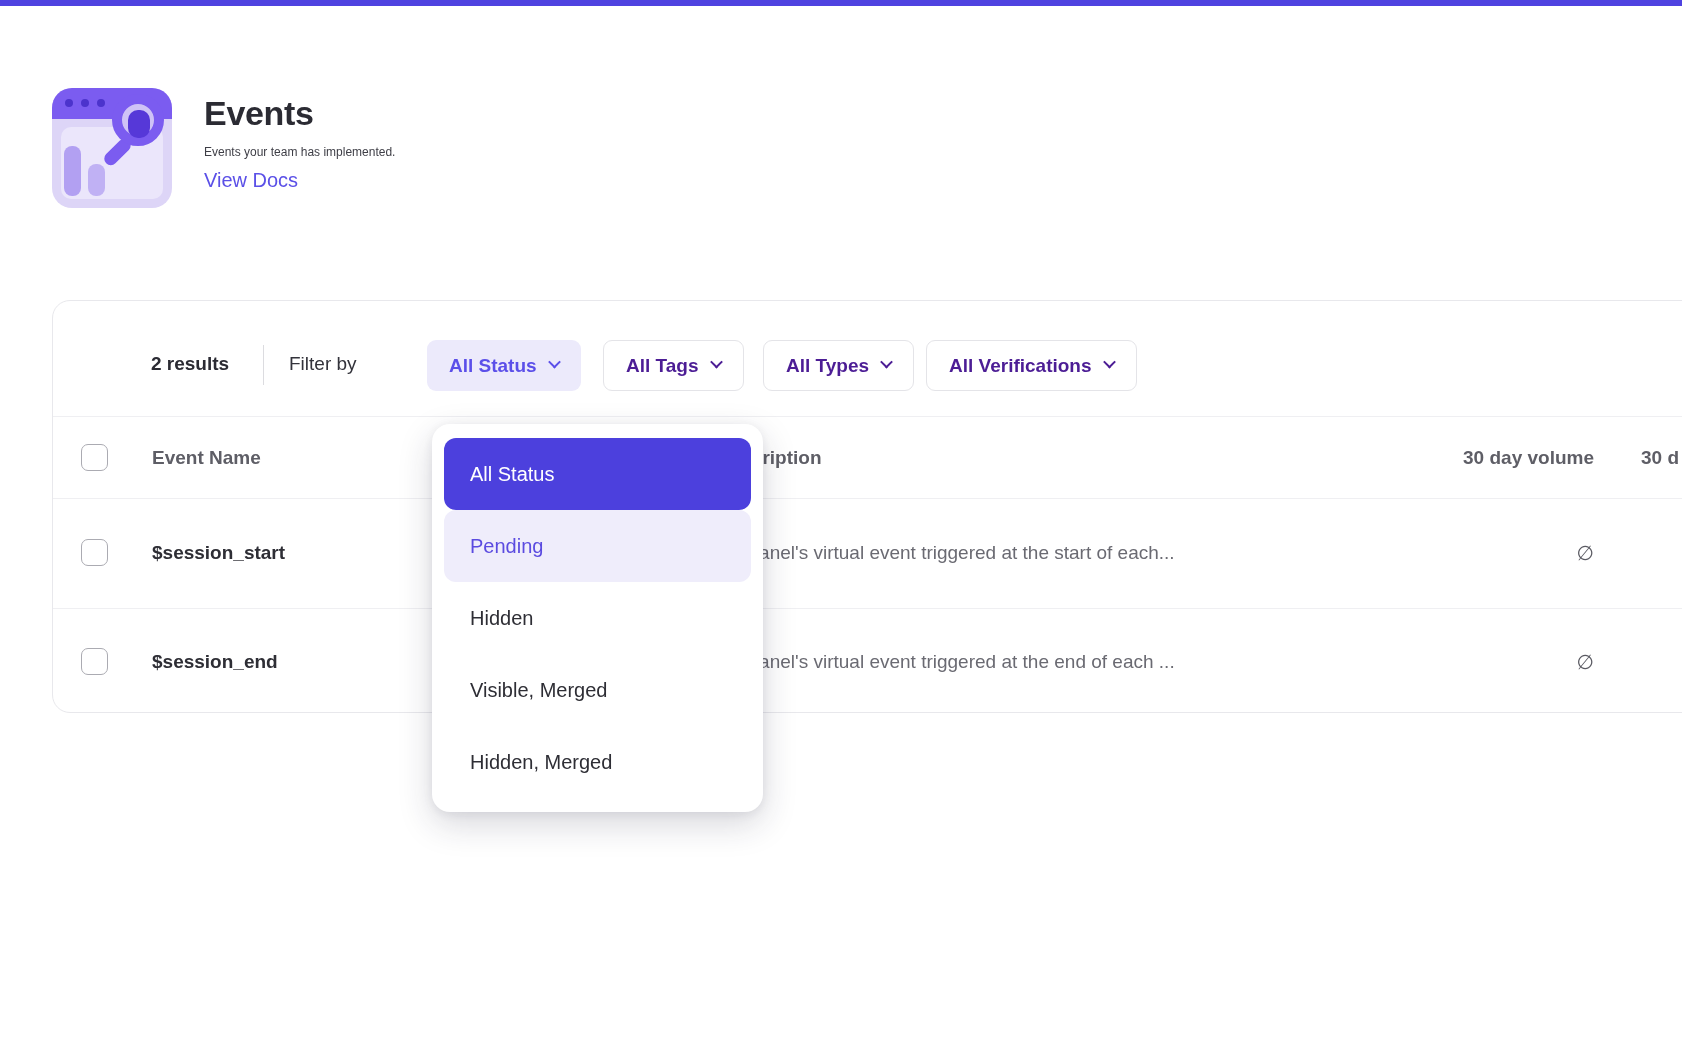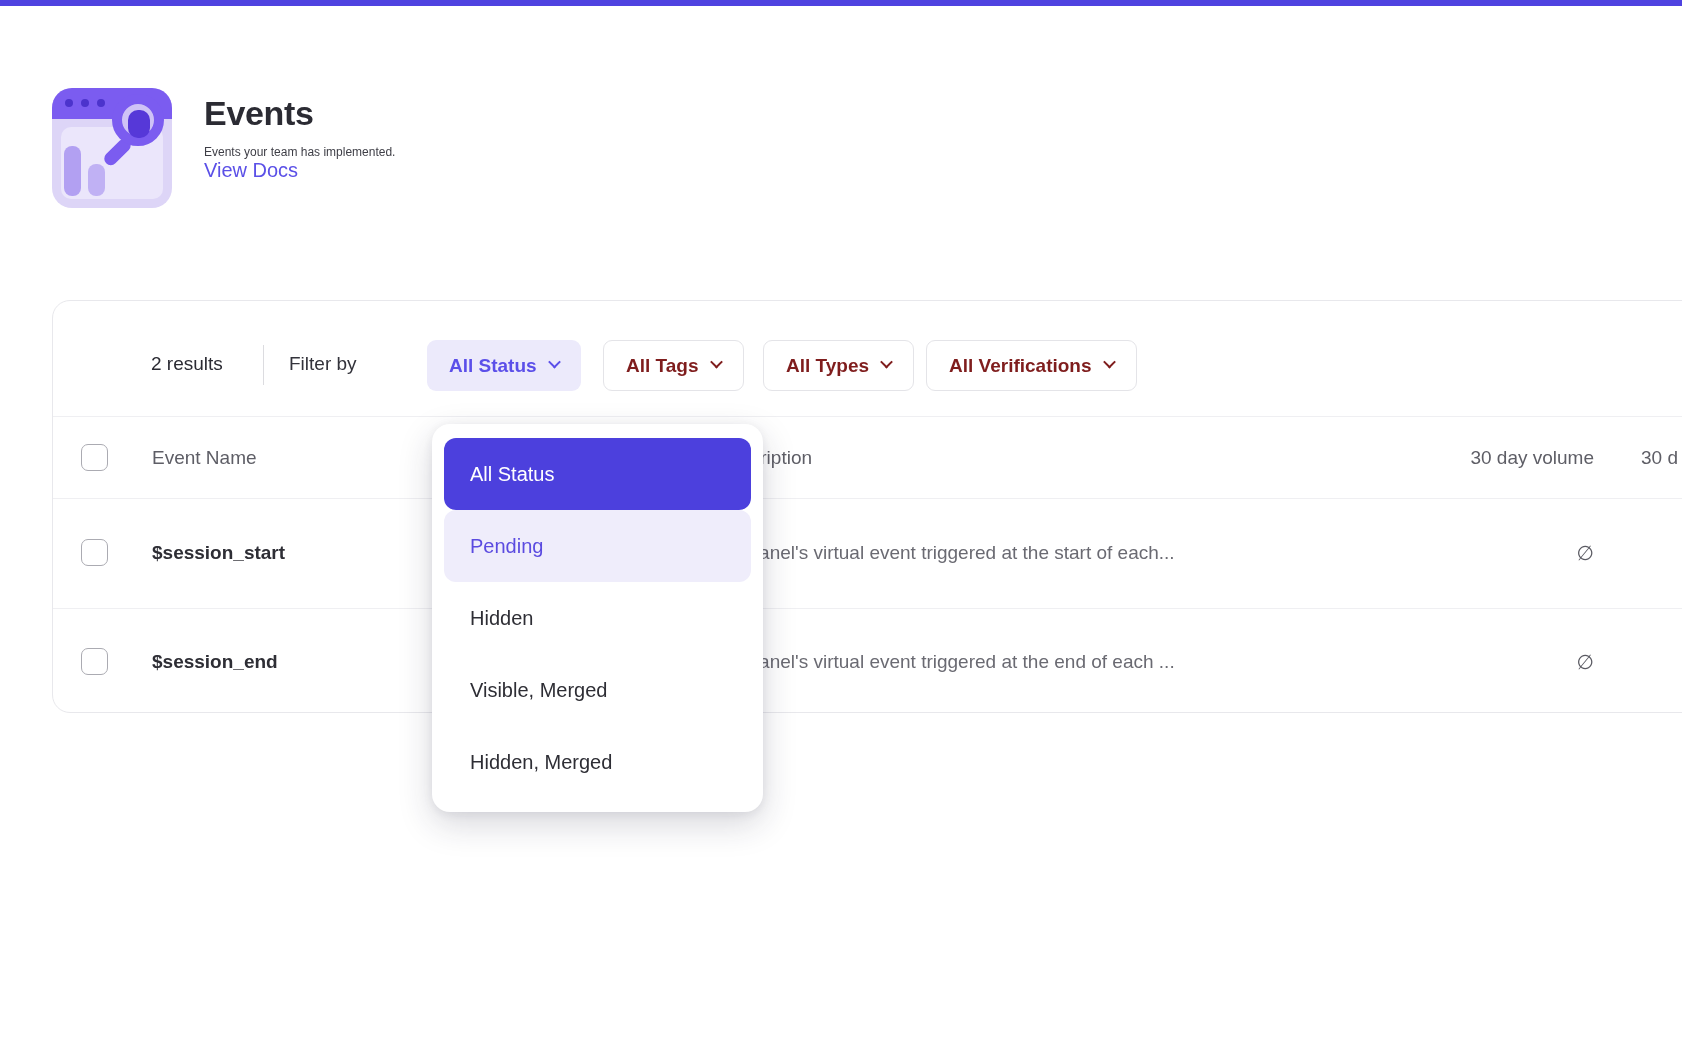--- a/index.html
+++ b/index.html
@@ -21,43 +21,43 @@
   .bar.b1 { left:12px; bottom:12px; width:17px; height:50px; }
   .bar.b2 { left:36px; bottom:12px; width:17px; height:32px; background:#c0b1f4; }
   .mag-ring { position:absolute; right:8px; top:6px; width:52px; height:52px; border-radius:50%;
     border:10px solid #7b5cf0; background:#cfc3f6; }
   .mag-core { position:absolute; right:22px; top:22px; width:22px; height:28px; border-radius:10px; background:#5638d8; }
   .mag-handle { position:absolute; right:48px; top:48px; width:13px; height:32px; border-radius:7px;
     background:#7b5cf0; transform:rotate(45deg); }
   .head-text { position:absolute; left:204px; top:94px; }
   .page-title { font-size:34px; font-weight:700; color:#2b2b33; letter-spacing:-0.3px; }
   .page-sub { margin-top:12px; font-size:12px; color:#3e3e46; }
-  .docs-link { display:inline-block; font-size:20px; font-weight:500;
+  .docs-link { display:inline-block; margin-top:10px; font-size:20px; font-weight:500;
     color:#5b50e7; text-decoration:none; cursor:pointer; }
 
   
   .card { position:absolute; left:52px; top:300px; width:1700px; height:413px;
     background:#fff; border:1px solid #e8e8ec; border-radius:18px; }
   .hline { position:absolute; left:0; right:0; height:1px; background:#efeff2; }
 
   
-  .results { position:absolute; left:98px; top:52px; font-size:19px; font-weight:400; color:#2b2b33; }
+  .results { position:absolute; left:98px; top:52px; font-size:19px; font-weight:700; color:#2b2b33; }
   .vdiv { position:absolute; left:210px; top:44px; width:1px; height:40px; background:#dcdce0; }
   .filter-by { position:absolute; left:236px; top:52px; font-size:19px; color:#33333b; }
   .pill { position:absolute; top:39px; height:51px; display:inline-flex; align-items:center; gap:13px;
-    padding:0 22px; border-radius:9px; font-size:19px; font-weight:600; color:#7f1d1d;
+    padding:0 22px; border-radius:9px; font-size:19px; font-weight:600; color:#4c1d95;
     background:#fff; border:1px solid #e4e4e8; cursor:pointer; }
   .pill.active { background:#eceafb; border:none; color:#5b4fe9; }
   .chev { width:9px; height:9px; border-right:2.2px solid currentColor; border-bottom:2.2px solid currentColor;
     transform:rotate(45deg) translate(-1px,-1px); margin-top:-4px; }
 
   
   .cb { position:absolute; width:27px; height:27px; border:1px solid #ababb2; border-radius:7px;
     background:#fff; cursor:pointer; }
-  .th { position:absolute; font-size:19px; font-weight:400; color:#5e5e66; }
+  .th { position:absolute; font-size:19px; font-weight:700; color:#5e5e66; }
   .col-right { left:1241px; width:300px; text-align:right; }
 
   
   .ev-name { position:absolute; left:99px; font-size:19px; font-weight:600; color:#2e2e35; }
   .ev-desc { position:absolute; left:666px; width:900px; font-size:19px; color:#6a6a72; white-space:nowrap; }
   .ev-vol { position:absolute; font-size:20px; color:#5a5a62; }
 
   
   .menu { position:absolute; left:432px; top:424px; width:331px; padding:14px 12px;
     background:#fff; border-radius:18px; z-index:10;

